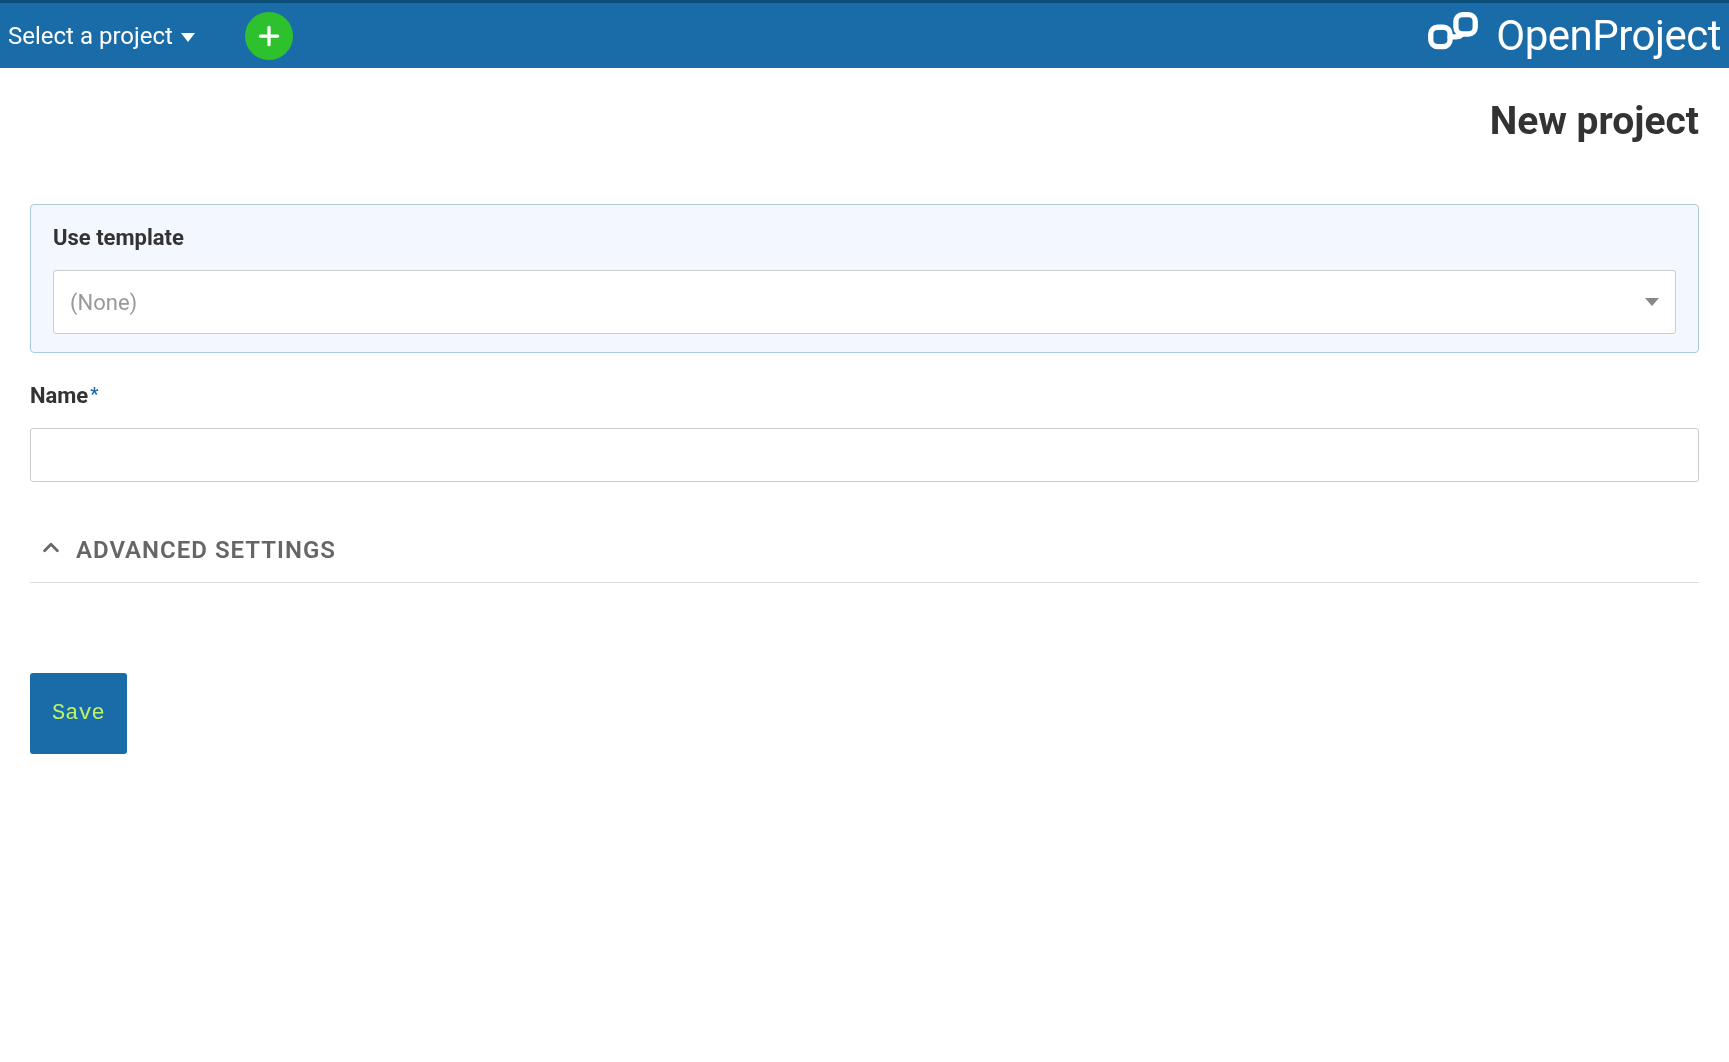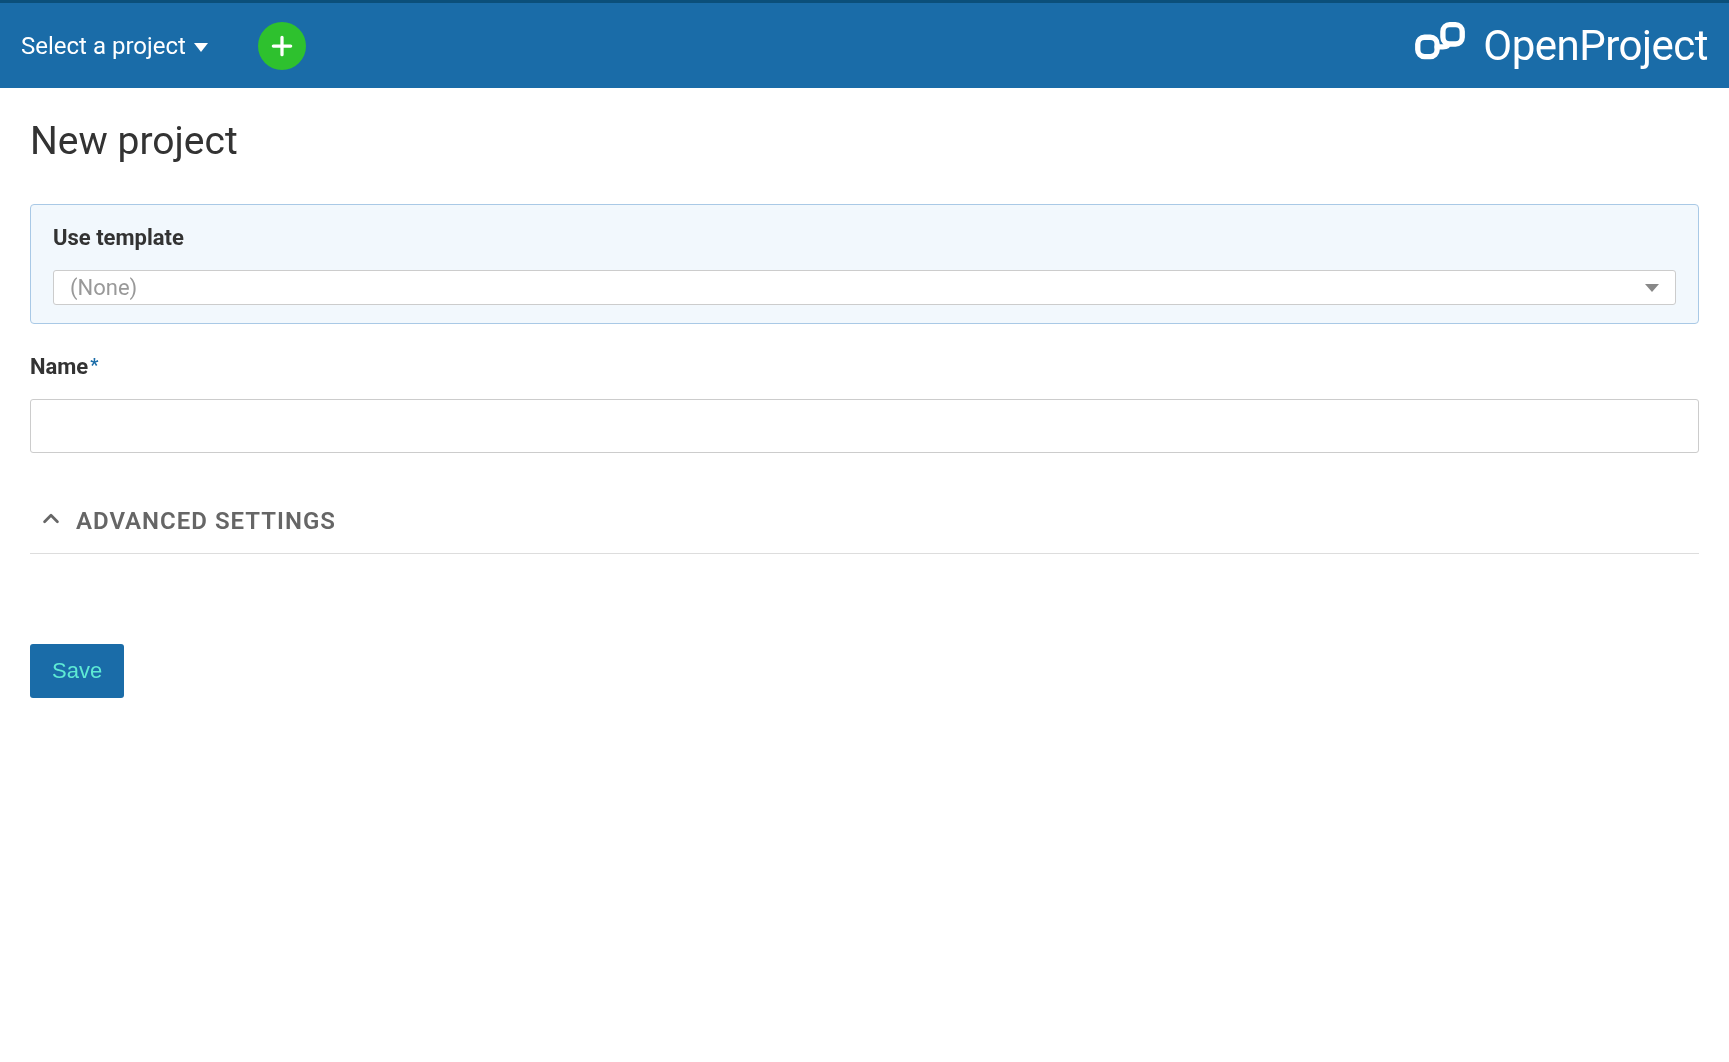--- a/index.html
+++ b/index.html
@@ -7,24 +7,24 @@
       padding: 0;
       box-sizing: border-box;
     }
     body {
       font-family: -apple-system, BlinkMacSystemFont, "Segoe UI", Roboto, "Helvetica Neue", Arial, sans-serif;
       background: #fff;
       color: #333;
     }
     .header {
       background: #1a6ca8;
-      height: 88px;
-      display: flex;
-      align-items: center;
-      padding: 0 21px;
+      height: 68px;
+      display: flex;
+      align-items: center;
+      padding: 0 8px;
       justify-content: space-between;
       border-top: 3px solid #0b4f7a;
     }
     .header-left {
       display: flex;
       align-items: center;
       gap: 50px;
     }
     .project-selector {
       color: #fff;
@@ -74,23 +74,24 @@
       text-align: center;
     }
     .main {
       padding: 30px 0 40px 0;
     }
     .content {
       padding: 0 30px;
     }
     .page-title {
       font-size: 39px;
-      font-weight: 400;
-      color: #333;
-      margin-bottom: 40px;
+      font-weight: 700;
+      color: #333;
+      margin-bottom: 60px;
+      text-align: right;
     }
     .template-box {
       background: #f2f8fd;
       border: 1px solid #a9c9e6;
       border-radius: 4px;
       padding: 20px 22px 18px 22px;
       margin-bottom: 30px;
     }
     .field-label {
       font-size: 22px;
@@ -100,21 +101,21 @@
       display: block;
     }
     .required-asterisk {
       color: #1a6ca8;
       font-size: 18px;
       vertical-align: top;
       margin-left: 2px;
     }
     .select-field {
       width: 100%;
-      height: 35px;
+      height: 64px;
       border: 1px solid #ccc;
       border-radius: 3px;
       background: #fff;
       display: flex;
       align-items: center;
       justify-content: space-between;
       padding: 0 16px;
       cursor: pointer;
       font-size: 22px;
     }
@@ -172,26 +173,27 @@
     }
     .advanced-title {
       font-size: 24px;
       font-weight: 600;
       color: #666;
       letter-spacing: 1px;
     }
     .save-button {
       margin-top: 90px;
       background: #1a6ca8;
-      color: #5eead4;
+      color: #bef264;
       border: none;
-      padding: 14px 22px;
+      padding: 28px 22px;
       font-size: 22px;
       border-radius: 3px;
       cursor: pointer;
+      font-family: Liberation Mono, monospace;
     }
   </style>
 </head>
 <body>
 
 <div class="header">
   <div class="header-left">
     <div class="project-selector">
       <span>Select a project</span>
       <span class="caret-down-icon"></span>

